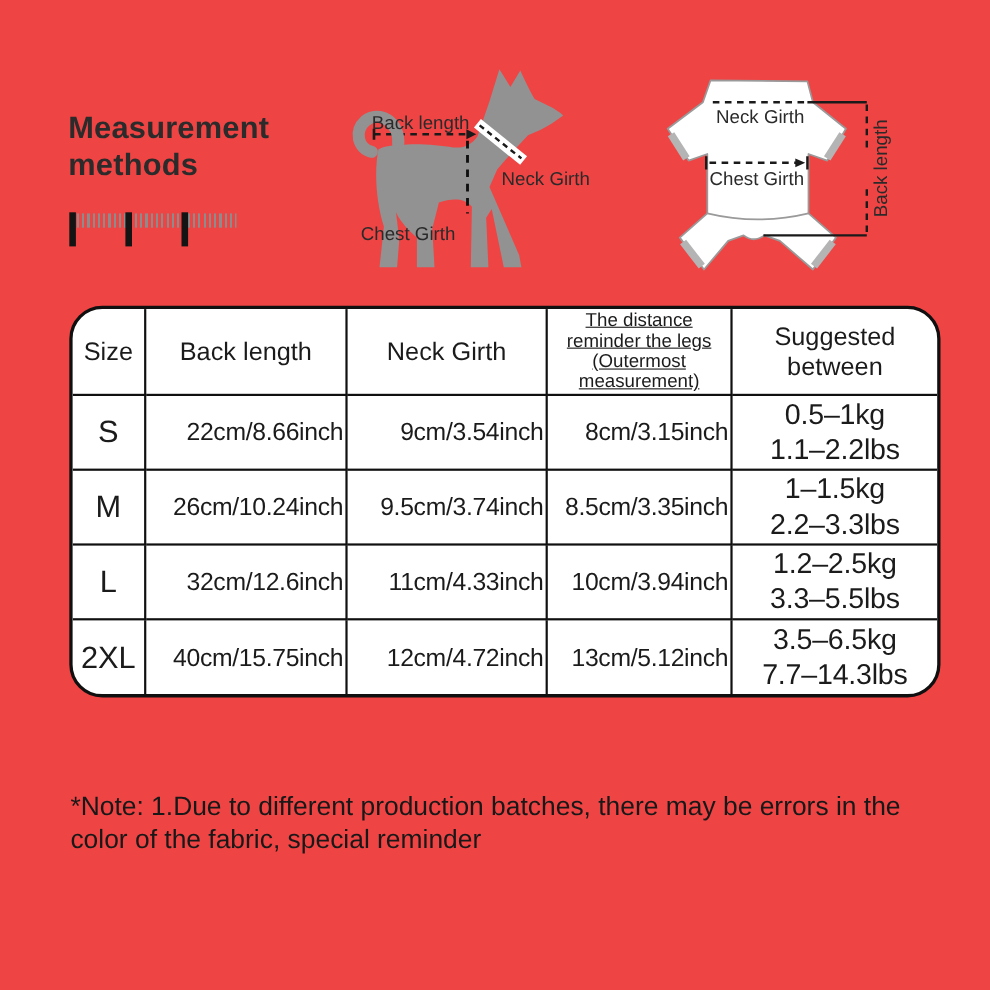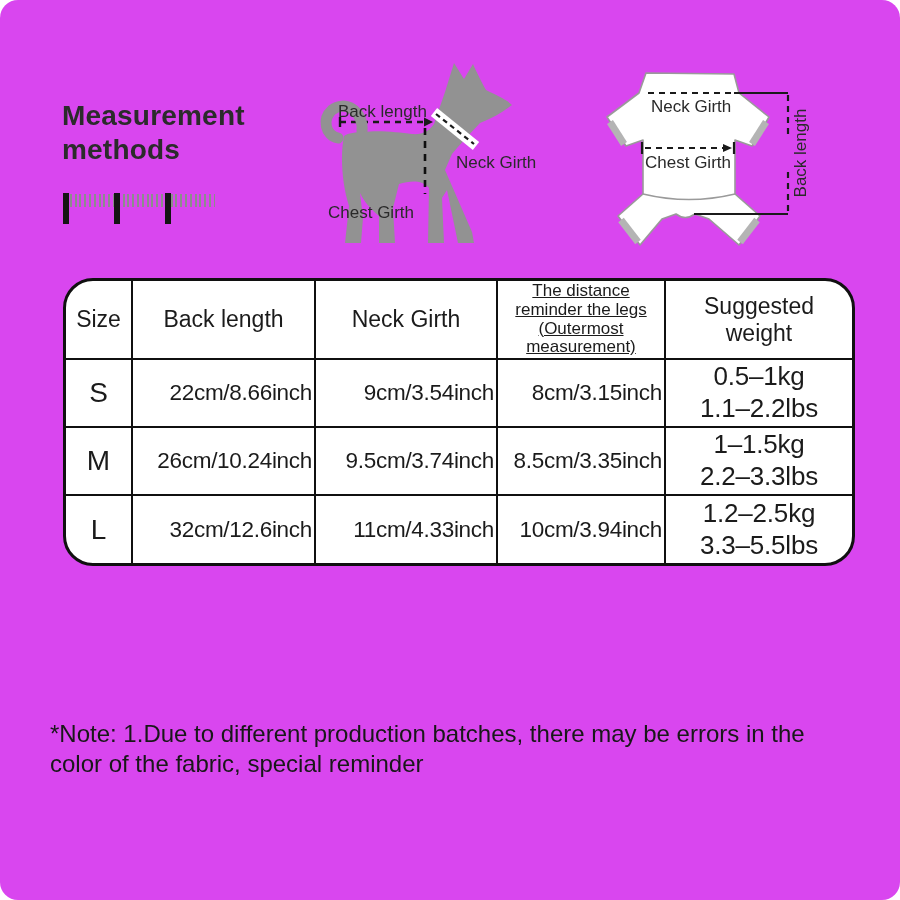--- a/index.html
+++ b/index.html
@@ -1,18 +1,18 @@
 <!DOCTYPE html>
 <html><head>
 <meta charset="utf-8">
 <style>
   html,body { margin:0; padding:0; background:#ffffff; }
   #canvas {
-    position:relative; width:900px; height:900px; background:#d946ef;
-    font-family:"Liberation Sans", sans-serif; color:#1d1d1d; overflow:hidden;border-radius:18px;
+    position:relative; width:900px; height:900px; background:#ef4444;
+    font-family:"Liberation Sans", sans-serif; color:#1d1d1d; overflow:hidden;
   }
 
   
   .heading {
     position:absolute; left:62px; top:99px; width:245px;
     font-size:28px; font-weight:700; line-height:1.22; color:#2b2b2b; letter-spacing:.2px;
   }
 
   
   .ruler { position:absolute; left:63px; top:193px; width:152px; height:31px; }
@@ -41,21 +41,21 @@
   tbody tr:last-child > * { border-bottom:none; }
   thead tr { height:78px; }
   tbody tr { height:68px; }
   .h-label { font-size:23px; line-height:1.15; }
   .h-sub   { font-size:17px; line-height:1.1;text-decoration:underline; }
   .size-val{ font-size:28px; }
   .val     { font-size:22.5px; letter-spacing:-0.3px;text-align:right; }
   .wt      { font-size:26px; line-height:1.22; letter-spacing:-0.2px; }
 
   
-  .notes { position:absolute; left:50px; top:719px; width:802px; font-size:24px; line-height:1.27; color:#181818; }
+  .notes { position:absolute; left:64px; top:719px; width:802px; font-size:24px; line-height:1.27; color:#181818; }
   .notes p { margin:0; }
   .notes p + p { margin-top:26px; }
 </style>
 </head>
 <body>
 
 <div id="canvas">
 
   <div class="heading">Measurement methods</div>
 
@@ -145,21 +145,21 @@
           <th class="h-label">Back length</th>
           <th class="h-label">Neck Girth</th>
           <th class="h-sub">
             <div>The distance</div>
             <div>reminder the legs</div>
             <div>(Outermost</div>
             <div>measurement)</div>
           </th>
           <th class="h-label">
             <div>Suggested</div>
-            <div>weight</div>
+            <div>between</div>
           </th>
         </tr>
       </thead>
       <tbody>
         <tr>
           <td class="size-val">S</td>
           <td class="val">22cm/8.66inch</td>
           <td class="val">9cm/3.54inch</td>
           <td class="val">8cm/3.15inch</td>
           <td class="wt">
@@ -180,20 +180,30 @@
         <tr>
           <td class="size-val">L</td>
           <td class="val">32cm/12.6inch</td>
           <td class="val">11cm/4.33inch</td>
           <td class="val">10cm/3.94inch</td>
           <td class="wt">
             <div>1.2–2.5kg</div>
             <div>3.3–5.5lbs</div>
           </td>
         </tr>
+        <tr>
+          <td class="size-val">2XL</td>
+          <td class="val">40cm/15.75inch</td>
+          <td class="val">12cm/4.72inch</td>
+          <td class="val">13cm/5.12inch</td>
+          <td class="wt">
+            <div>3.5–6.5kg</div>
+            <div>7.7–14.3lbs</div>
+          </td>
+        </tr>
       </tbody>
     </table>
   </div>
 
   <div class="notes">
     <p>*Note: 1.Due to different production batches, there may be errors in the color of the fabric, special reminder</p>
   </div>
 
 </div>
 

